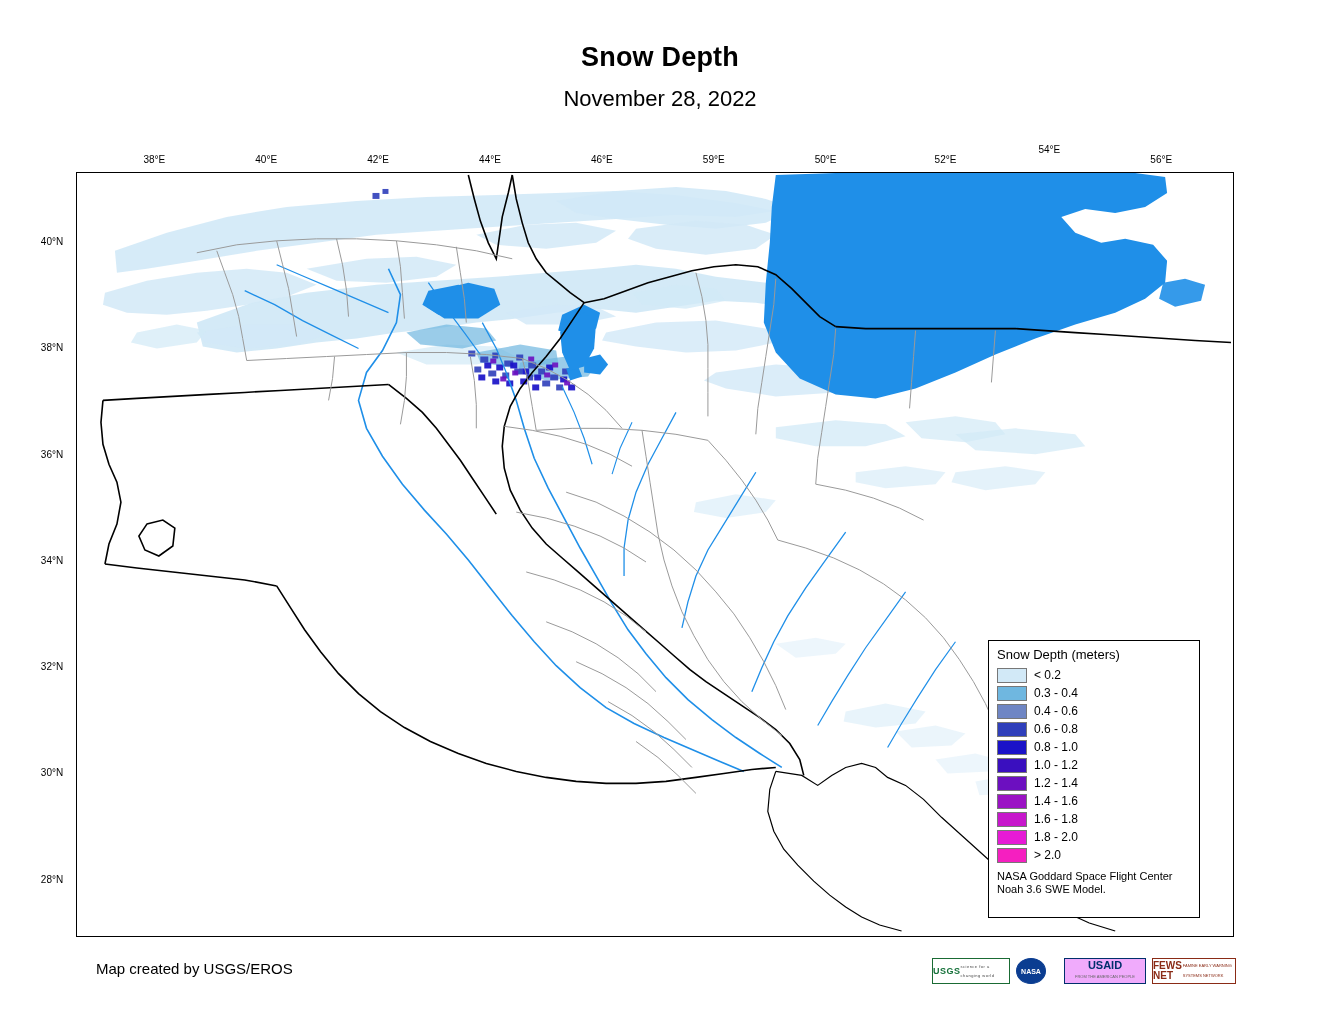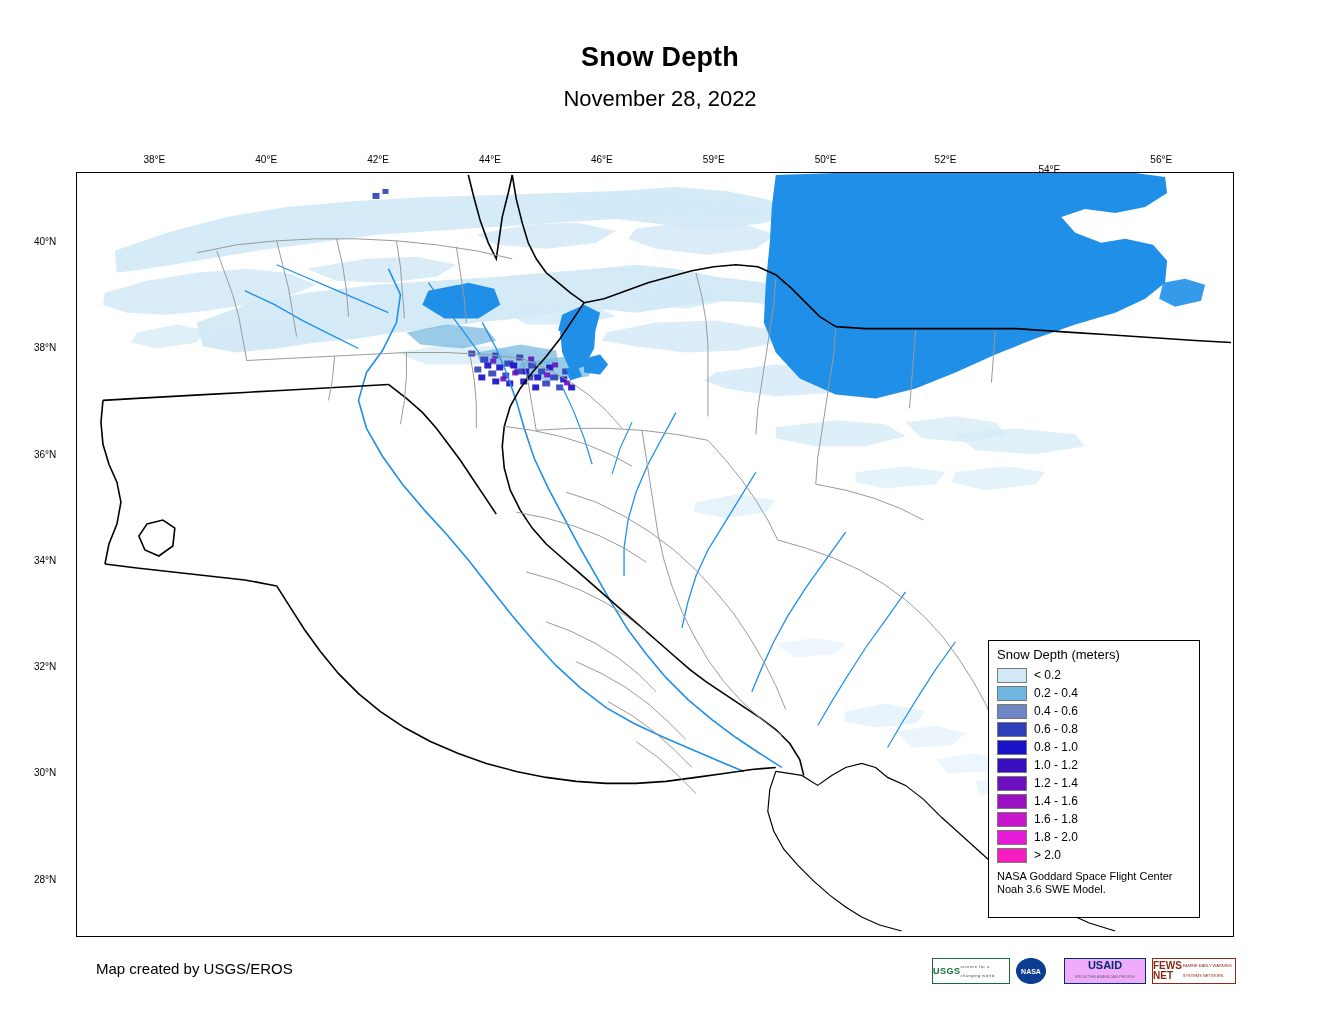--- a/index.html
+++ b/index.html
@@ -63,21 +63,21 @@
     position: absolute;
     font-size: 10px;
     color: #000;
     white-space: nowrap;
   }
   .tick-top {
     transform: translateX(-50%);
   }
   .tick-left {
     transform: translateY(-50%);
-    text-align: left;
+    text-align: center;
   }
 
   
   #legend {
     position: absolute;
     left: 988px;
     top: 640px;
     width: 212px;
     height: 278px;
     background: #ffffff;
@@ -185,21 +185,21 @@
 
 <div id="lon-ticks">
     <div class="tick-label tick-top" style="left: 154.319px; top: 154px;">38°E</div>
     <div class="tick-label tick-top" style="left: 266.203px; top: 154px;">40°E</div>
     <div class="tick-label tick-top" style="left: 378.087px; top: 154px;">42°E</div>
     <div class="tick-label tick-top" style="left: 489.971px; top: 154px;">44°E</div>
     <div class="tick-label tick-top" style="left: 601.855px; top: 154px;">46°E</div>
     <div class="tick-label tick-top" style="left: 713.739px; top: 154px;">59°E</div>
     <div class="tick-label tick-top" style="left: 825.623px; top: 154px;">50°E</div>
     <div class="tick-label tick-top" style="left: 937.507px; top: 154px; margin-left: 8px;">52°E</div>
-    <div class="tick-label tick-top" style="left: 1049.39px; top: 164px;">54°E</div>
+    <div class="tick-label tick-top" style="left: 1049.39px; top: 144px;">54°E</div>
     <div class="tick-label tick-top" style="left: 1161.28px; top: 154px;">56°E</div>
   </div>
 <div id="lat-ticks">
     <div class="tick-label tick-left" style="left: 34px; width: 36px; top: 241.062px;">40°N</div>
     <div class="tick-label tick-left" style="left: 34px; width: 36px; top: 347.312px;">38°N</div>
     <div class="tick-label tick-left" style="left: 34px; width: 36px; top: 453.562px;">36°N</div>
     <div class="tick-label tick-left" style="left: 34px; width: 36px; top: 559.812px;">34°N</div>
     <div class="tick-label tick-left" style="left: 34px; width: 36px; top: 666.062px;">32°N</div>
     <div class="tick-label tick-left" style="left: 34px; width: 36px; top: 772.312px;">30°N</div>
     <div class="tick-label tick-left" style="left: 34px; width: 36px; top: 878.562px;">28°N</div>
@@ -413,21 +413,21 @@
 
 <div id="legend">
   <div id="legend-title">Snow Depth (meters)</div>
   <div id="legend-rows">
       <div class="legend-row">
         <span class="legend-swatch" style="background: rgb(210, 233, 247);"></span>
         <span class="legend-label">&lt; 0.2</span>
       </div>
       <div class="legend-row">
         <span class="legend-swatch" style="background: rgb(111, 183, 224);"></span>
-        <span class="legend-label">0.2 - 0.4</span>
+        <span class="legend-label">0.3 - 0.4</span>
       </div>
       <div class="legend-row">
         <span class="legend-swatch" style="background: rgb(111, 134, 196);"></span>
         <span class="legend-label">0.4 - 0.6</span>
       </div>
       <div class="legend-row">
         <span class="legend-swatch" style="background: rgb(47, 63, 187);"></span>
         <span class="legend-label">0.6 - 0.8</span>
       </div>
       <div class="legend-row">

